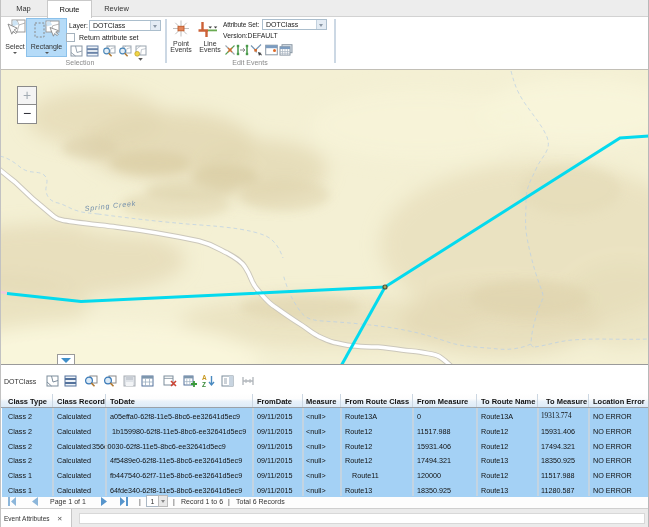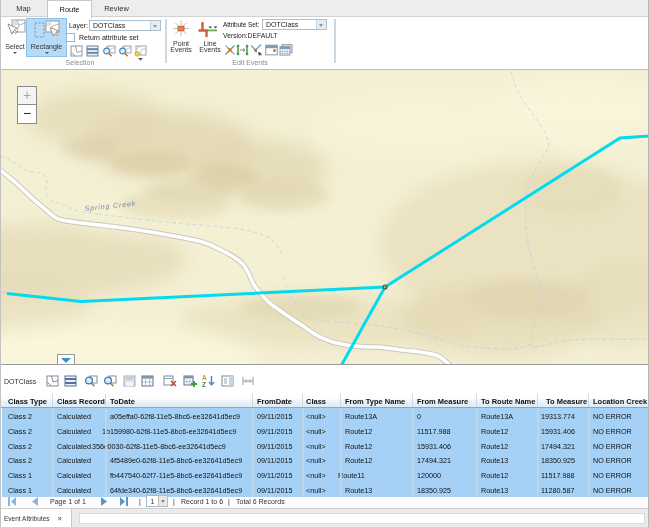--- a/index.html
+++ b/index.html
@@ -333,26 +333,26 @@
       <path d="M2 2 L2 10 M12 2 L12 10 M2 6 L12 6" stroke="#b0b5ba" stroke-width="1.3"></path>
       <path d="M5 4 L5 8 M9 4 L9 8" stroke="#b0b5ba" stroke-width="1"></path>
     </svg>
   </div>
 
   <div id="gridhead">
     <div class="hcell" style="left:8px;">Class Type</div>
     <div class="hcell" style="left:57px;">Class Record</div>
     <div class="hcell" style="left:110px;">ToDate</div>
     <div class="hcell" style="left:257px;">FromDate</div>
-    <div class="hcell" style="left:306px;">Class</div>
-    <div class="hcell" style="left:345px;">From Type Name</div>
+    <div class="hcell" style="left:306px;">Measure</div>
+    <div class="hcell" style="left:345px;">From Route Class</div>
     <div class="hcell" style="left:417px;">From Measure</div>
     <div class="hcell" style="left:481px;">To Route Name</div>
     <div class="hcell" style="left:546px;">To Measure</div>
-    <div class="hcell" style="left:593px;">Location Creek</div>
+    <div class="hcell" style="left:593px;">Location Error</div>
     <div class="hsep" style="left:52px;"></div>
     <div class="hsep" style="left:105px;"></div>
     <div class="hsep" style="left:252px;"></div>
     <div class="hsep" style="left:302px;"></div>
     <div class="hsep" style="left:340px;"></div>
     <div class="hsep" style="left:412px;"></div>
     <div class="hsep" style="left:476px;"></div>
     <div class="hsep" style="left:537px;"></div>
     <div class="hsep" style="left:588px;"></div>
   </div>
@@ -360,27 +360,27 @@
   <div id="gridbody">
     <div class="grow" style="top:0;">
       <span class="gcell" style="left:8px;">Class 2</span>
         <span class="gcell" style="left:57px;">Calculated</span>
         <span class="gcell" style="left:110px;">a05effa0-62f8-11e5-8bc6-ee32641d5ec9</span>
         <span class="gcell" style="left:257px;">09/11/2015</span>
         <span class="gcell" style="left:306px;">&lt;null&gt;</span>
         <span class="gcell" style="left:345px;">Route13A</span>
         <span class="gcell" style="left:417px;">0</span>
         <span class="gcell" style="left:481px;">Route13A</span>
-        <span class="gcell" style="left:541px;">19313.774</span>
+        <span class="gcell" style="left:541px;font-family:Liberation Serif, serif;">19313.774</span>
         <span class="gcell" style="left:593px;">NO ERROR</span>
     </div>
     <div class="grow" style="top:14.8px;">
       <span class="gcell" style="left:8px;">Class 2</span>
         <span class="gcell" style="left:57px;">Calculated</span>
-        <span class="gcell" style="left:102px;">1b159980-62f8-11e5-8bc6-ee32641d5ec9</span>
+        <span class="gcell" style="left:112px;">1b159980-62f8-11e5-8bc6-ee32641d5ec9</span>
         <span class="gcell" style="left:257px;">09/11/2015</span>
         <span class="gcell" style="left:306px;">&lt;null&gt;</span>
         <span class="gcell" style="left:345px;">Route12</span>
         <span class="gcell" style="left:417px;">11517.988</span>
         <span class="gcell" style="left:481px;">Route12</span>
         <span class="gcell" style="left:541px;">15931.406</span>
         <span class="gcell" style="left:593px;">NO ERROR</span>
     </div>
     <div class="grow" style="top:29.6px;">
       <span class="gcell" style="left:8px;">Class 2</span>
@@ -405,21 +405,21 @@
         <span class="gcell" style="left:481px;">Route13</span>
         <span class="gcell" style="left:541px;">18350.925</span>
         <span class="gcell" style="left:593px;">NO ERROR</span>
     </div>
     <div class="grow" style="top:59.2px;">
       <span class="gcell" style="left:8px;">Class 1</span>
         <span class="gcell" style="left:57px;">Calculated</span>
         <span class="gcell" style="left:110px;">fb447540-62f7-11e5-8bc6-ee32641d5ec9</span>
         <span class="gcell" style="left:257px;">09/11/2015</span>
         <span class="gcell" style="left:306px;">&lt;null&gt;</span>
-        <span class="gcell" style="left:338px;">Route11</span>
+        <span class="gcell" style="left:352px;">Route11</span>
         <span class="gcell" style="left:417px;">120000</span>
         <span class="gcell" style="left:481px;">Route12</span>
         <span class="gcell" style="left:541px;">11517.988</span>
         <span class="gcell" style="left:593px;">NO ERROR</span>
     </div>
     <div class="grow" style="top:74px;">
       <span class="gcell" style="left:8px;">Class 1</span>
         <span class="gcell" style="left:57px;">Calculated</span>
         <span class="gcell" style="left:110px;">64fde340-62f8-11e5-8bc6-ee32641d5ec9</span>
         <span class="gcell" style="left:257px;">09/11/2015</span>

